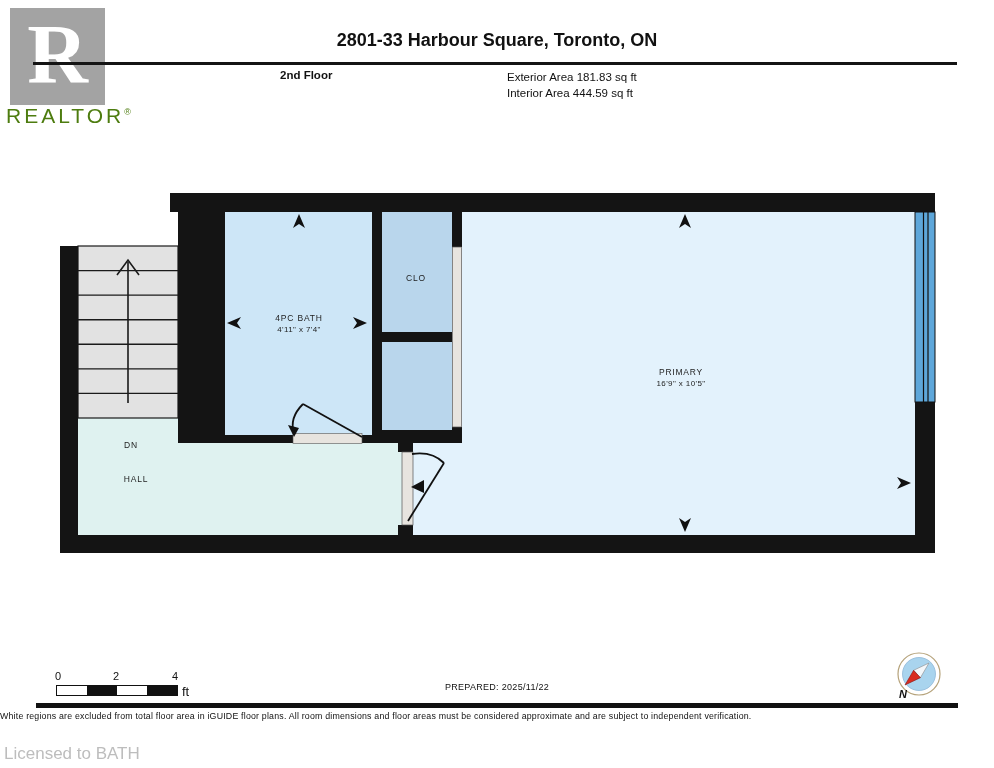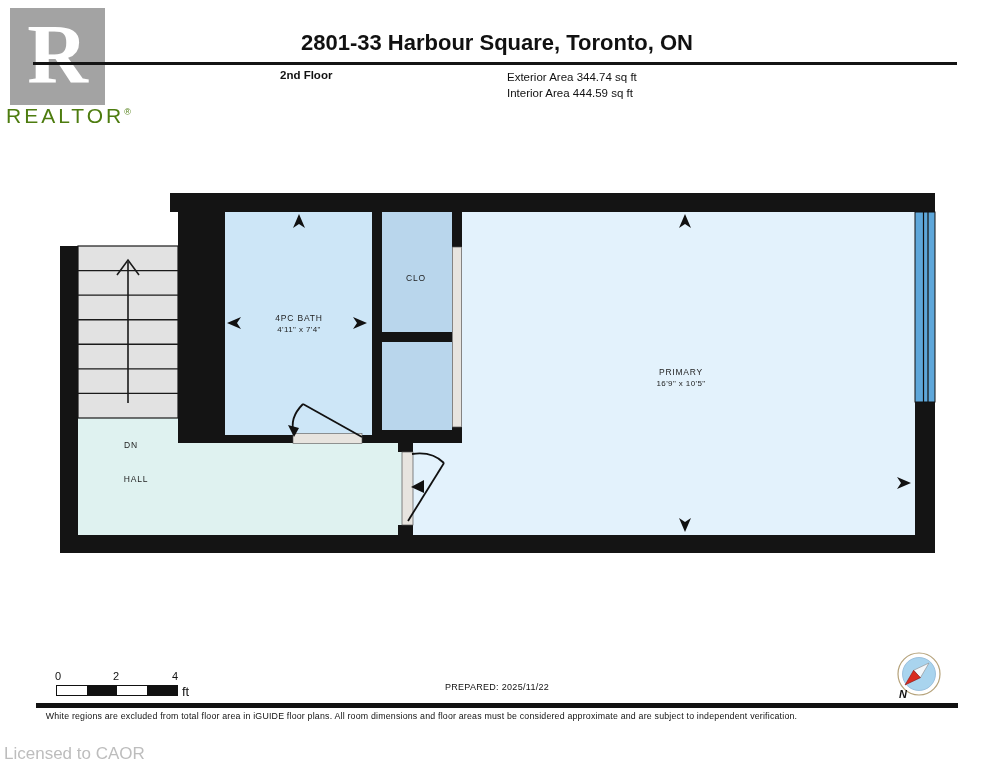--- a/index.html
+++ b/index.html
@@ -10,57 +10,57 @@
   .abs{position:absolute;}
 
   
   .logo-box{left:10px;top:8px;width:95px;height:97px;background:#a3a3a3;
     display:flex;align-items:center;justify-content:center;z-index:1;}
   .logo-r{font-family:"Liberation Serif",serif;font-weight:bold;font-size:84px;
     color:#ffffff;line-height:1;transform:translateY(-2px);}
   .logo-word{left:6px;top:104px;font-size:21px;letter-spacing:3px;color:#4d7c0f;z-index:1;}
   .logo-word sup{font-size:9px;letter-spacing:0;}
   .hrule{left:33px;top:62px;width:924px;height:3px;background:#141414;z-index:2;}
-  .title{left:0;top:30px;width:994px;text-align:center;font-size:22px;font-weight:bold;z-index:3;}
+  .title{left:0;top:30px;width:994px;text-align:center;font-size:18px;font-weight:bold;z-index:3;}
   .floor-label{left:280px;top:69px;width:217px;text-align:left;font-size:11.5px;font-weight:bold;}
   .area-lines{left:507px;top:69px;font-size:11.5px;line-height:16px;}
 
   
   .scale-wrap{left:56px;top:670px;width:120px;height:28px;}
   .scale-ticks{position:absolute;left:0;top:0;width:120px;height:13px;font-size:11px;}
   .scale-ticks span{position:absolute;transform:translateX(-50%);}
   .scale-bar{position:absolute;left:0;top:15px;width:120px;height:9px;border:1px solid #111;
     display:flex;}
   .scale-bar .seg{width:30px;height:100%;}
   .seg.w{background:#ffffff;} .seg.b{background:#111111;}
   .scale-ft{position:absolute;left:126px;top:14px;font-size:13px;}
   .prepared{left:0;top:682px;width:994px;text-align:center;font-size:9px;letter-spacing:0.3px;}
   .compass{left:894px;top:650px;width:52px;height:52px;}
   .compass-n{left:899px;top:688px;font-size:11px;font-style:italic;font-weight:bold;}
   .black-bar{left:36px;top:703px;width:922px;height:5px;background:#111;}
-  .disclaimer{left:0;top:711px;width:843px;text-align:center;font-size:8.8px;letter-spacing:0.2px;}
+  .disclaimer{left:0;top:711px;width:843px;font-size:8.8px;letter-spacing:0.2px;}
   .licensed{left:4px;top:744px;font-size:17px;color:#bdbdbd;}
 
   .plan-svg{left:0;top:0;z-index:0;}
   text{font-family:"Liberation Sans",sans-serif;fill:#1d1d1d;}
   .room-name{font-size:8.5px;letter-spacing:0.8px;}
   .room-dims{font-size:8px;letter-spacing:0.4px;}
 </style>
 </head>
 <body>
 
 <div class="abs logo-box">
   <span class="logo-r">R</span>
 </div>
 <div class="abs logo-word"><span>REALTOR</span><sup>®</sup></div>
 <div class="abs hrule"></div>
 <div class="abs title">2801-33 Harbour Square, Toronto, ON</div>
 <div class="abs floor-label">2nd Floor</div>
 <div class="abs area-lines">
-  <div>Exterior Area 344.74 sq ft</div>
+  <div>Exterior Area 181.83 sq ft</div>
   <div>Interior Area 444.59 sq ft</div>
 </div>
 
 <svg class="abs plan-svg" width="994" height="768" viewBox="0 0 994 768">
 
   <polygon fill="#dff2f0" points="78,418 178,418 178,443 402,443 402,535 78,535"></polygon>
   <rect fill="#cde6f7" x="225" y="212" width="147" height="223"></rect>
   <rect fill="#b9d6ec" x="382" y="212" width="70" height="120"></rect>
   <rect fill="#b9d6ec" x="382" y="342" width="70" height="88"></rect>
   <polygon fill="#e3f2fc" points="462,212 915,212 915,535 413,535 413,443 462,443"></polygon>
@@ -156,13 +156,13 @@
 <svg class="abs compass" width="52" height="52" viewBox="0 0 52 52">
   <circle cx="25" cy="24" r="21" fill="#ffffff" stroke="#b5a27a" stroke-width="1.2"></circle>
   <circle cx="25" cy="24" r="16.5" fill="#a9d4ee" stroke="#8fb8d8" stroke-width="0.8"></circle>
   <polygon points="35,13 19.6,20.3 26.4,27.7" fill="#f4f7fa" stroke="#8a8a8a" stroke-width="0.6"></polygon>
   <polygon points="11,35 19.6,20.3 26.4,27.7" fill="#d92b1f" stroke="#8a1410" stroke-width="0.6"></polygon>
 </svg>
 <div class="abs compass-n">N</div>
 
 <div class="abs black-bar"></div>
 <div class="abs disclaimer">White regions are excluded from total floor area in iGUIDE floor plans. All room dimensions and floor areas must be considered approximate and are subject to independent verification.</div>
-<div class="abs licensed">Licensed to CAOR</div>
+<div class="abs licensed">Licensed to BATH</div>
 
 </body></html>

